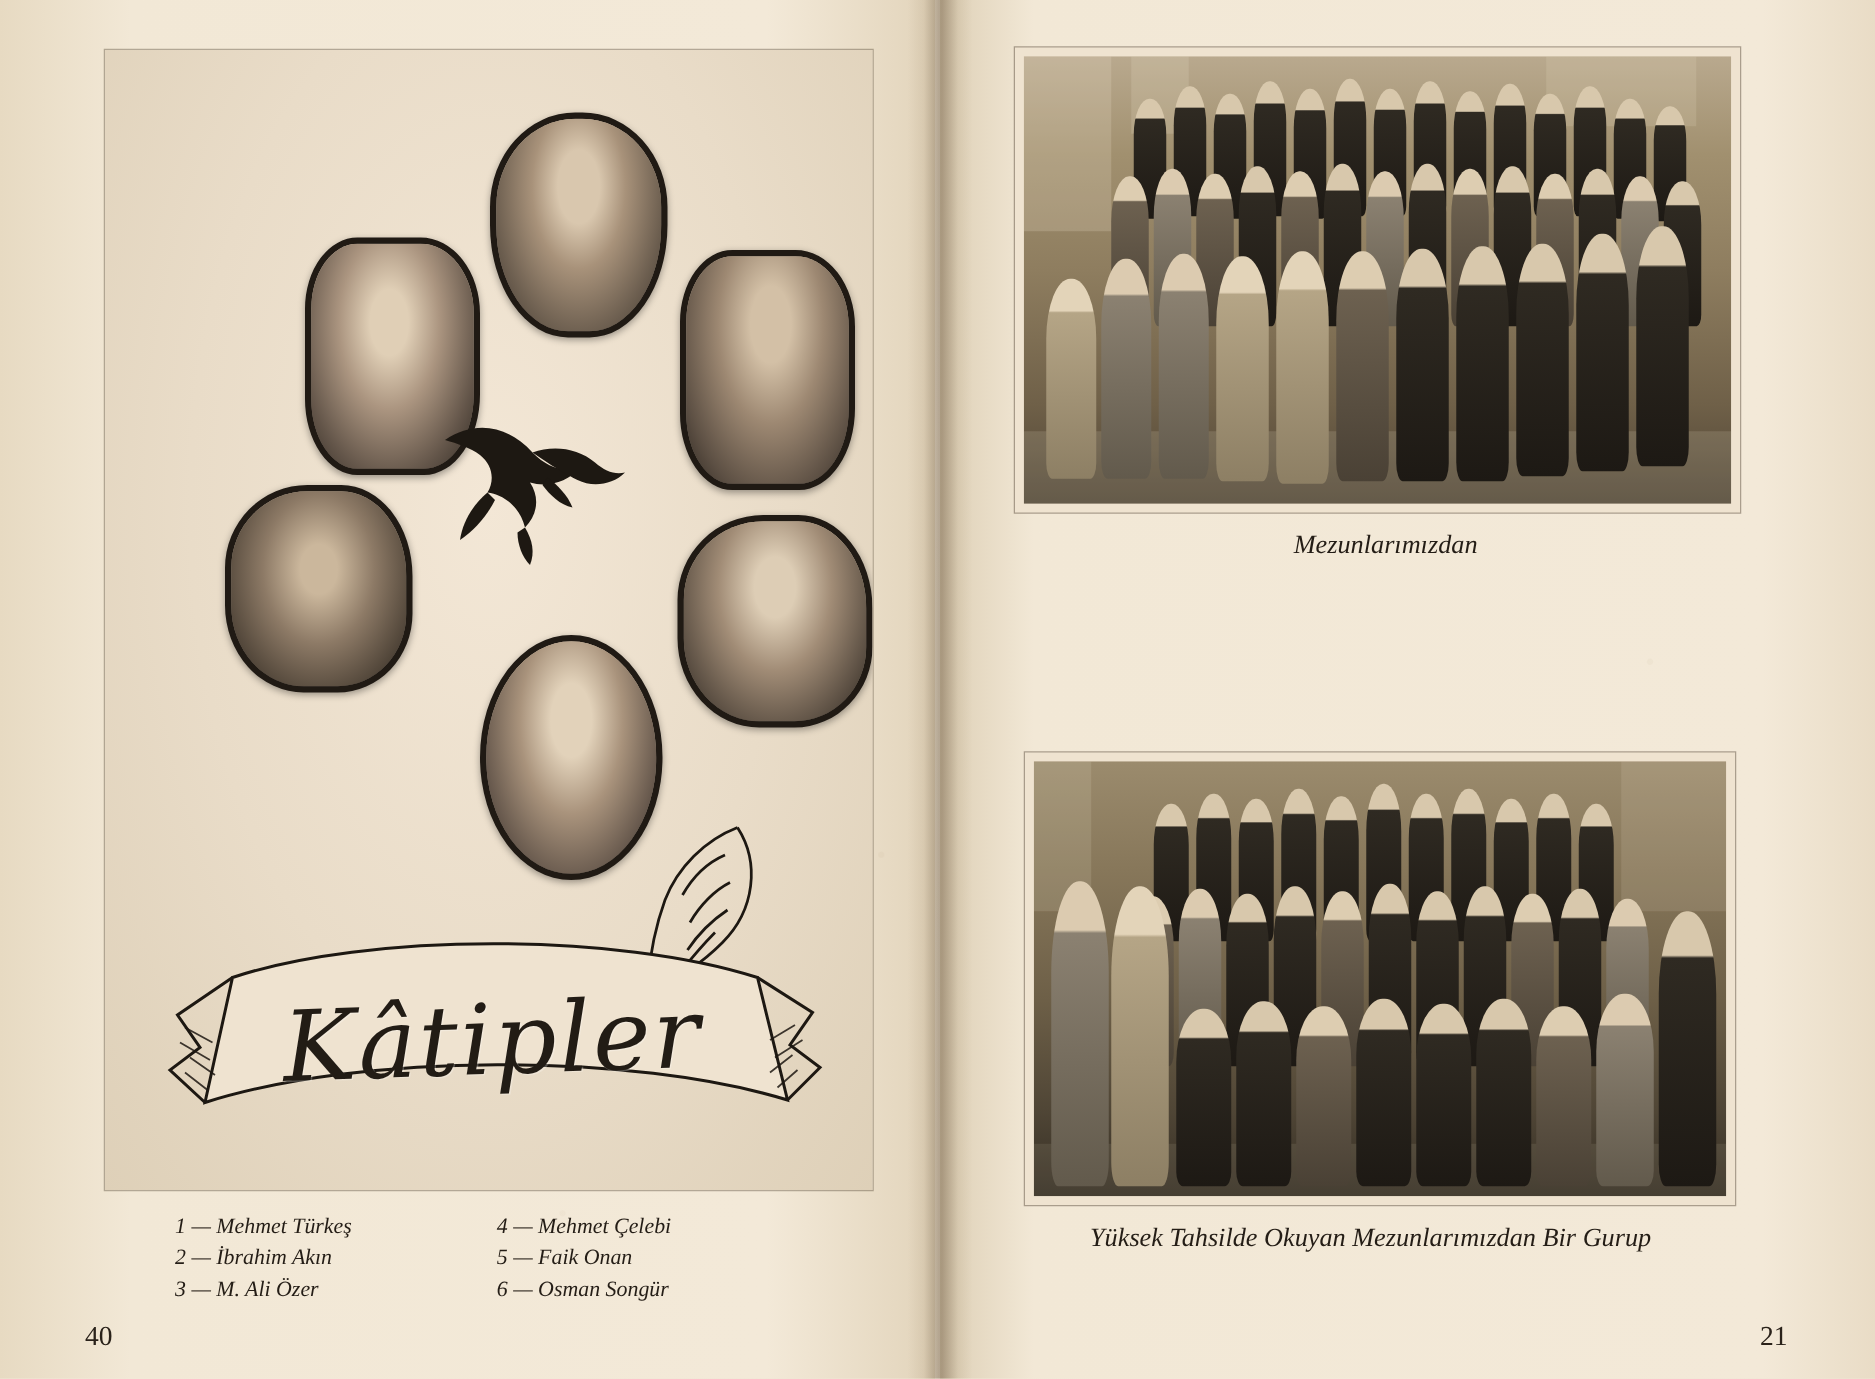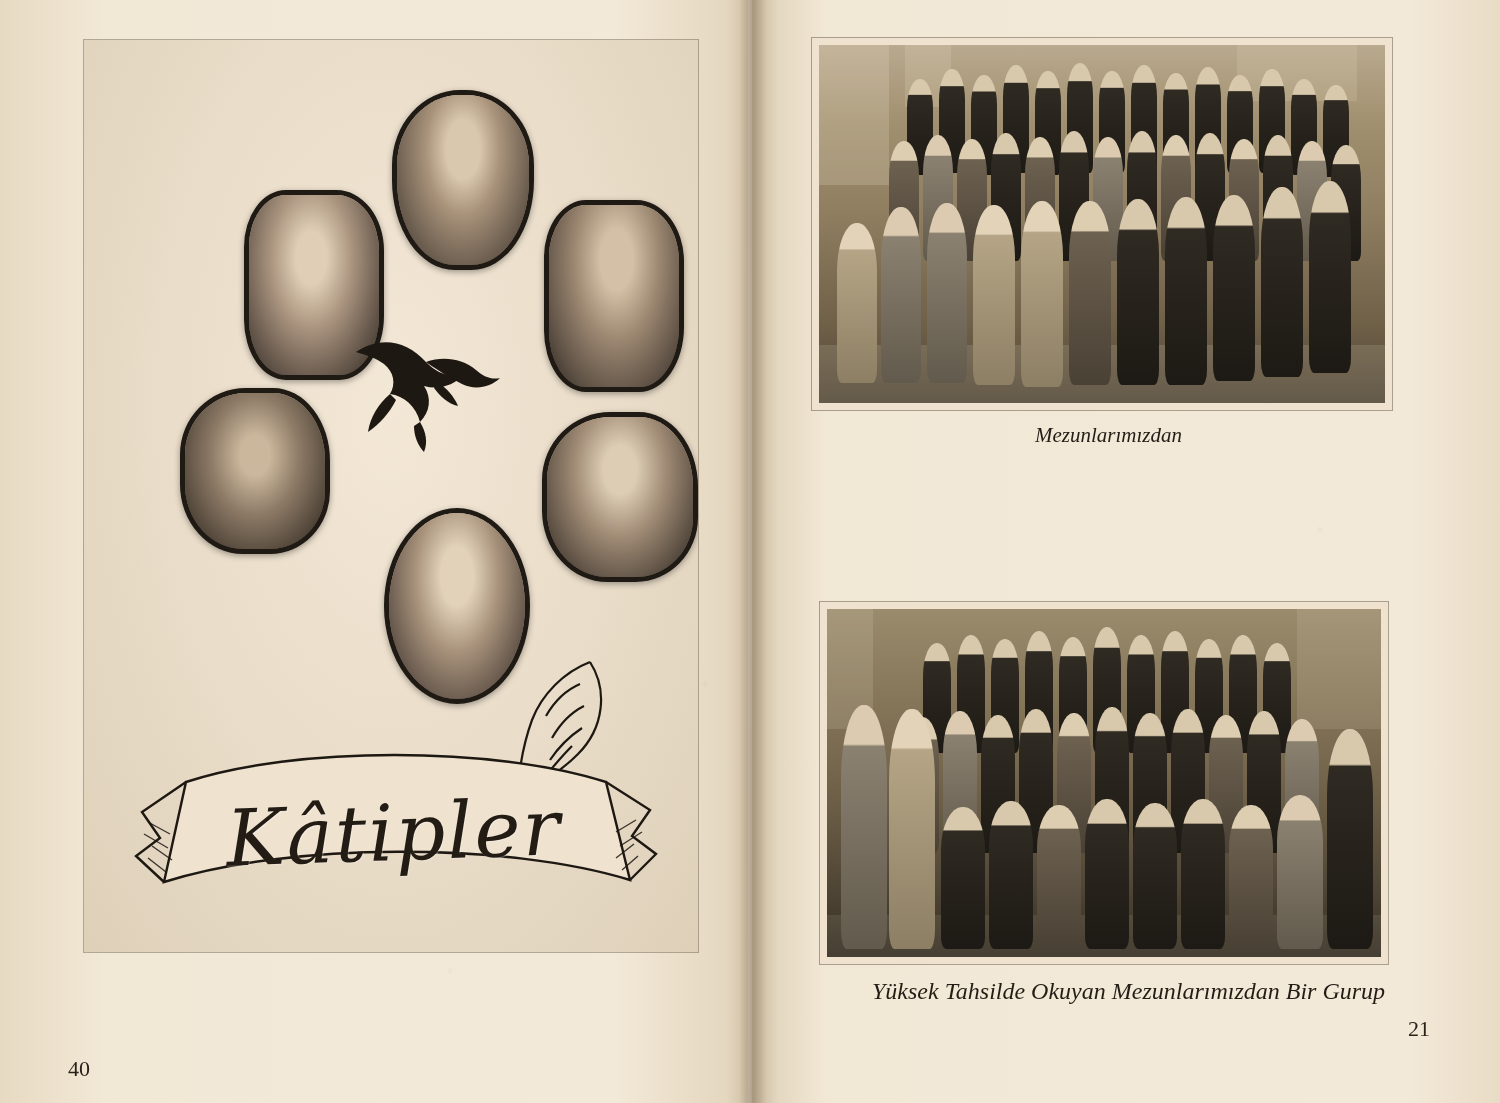--- a/index.html
+++ b/index.html
@@ -179,21 +179,21 @@
     color: #241d16;
   }
   .caption-list .col { white-space: nowrap; }
   .folio {
     position: absolute;
     font-family: "Liberation Serif", serif;
     font-size: 22px;
     color: #2a221a;
   }
   #folio-left  { left: 68px;  top: 1056px; }
-  #folio-right { right: 70px; top: 1016px; }
+  #folio-right { right: 70px; top: 1056px; }
 
   
   .photo-frame {
     position: absolute;
     background: #efe3d0;
     box-shadow: 0 0 0 1px rgba(60,45,30,0.4);
     overflow: hidden;
   }
   #photo-teachers { left: 812px; top: 38px;  width: 580px; height: 372px; }
   #photo-grads    { left: 820px; top: 602px; width: 568px; height: 362px; }
@@ -223,21 +223,21 @@
 
   .plate-caption {
     position: absolute;
     font-family: "Liberation Serif", serif;
     font-style: italic;
     font-size: 21px;
     color: #241d16;
     white-space: nowrap;
   }
   #cap-teachers { left: 1035px; top: 423px; }
-  #cap-grads    { left: 872px;  top: 978px; font-size: 24px; }
+  #cap-grads    { left: 872px;  top: 978px; font-size: 21px; }
 </style>
 </head>
 <body>
 
 <div class="spread">
 
   <div class="page-left"></div>
   <div class="page-right"></div>
   <div class="paper-noise"></div>
 
@@ -304,20 +304,32 @@
         </g>
         <g fill="none" stroke="#1d1812" stroke-width="1.4" opacity="0.85">
           <path d="M34 92 L56 104 M30 104 L54 118 M38 116 L58 130 M34 128 L52 142"></path>
           <path d="M522 90 L502 102 M528 102 L506 116 M520 114 L502 128 M524 126 L508 140"></path>
         </g>
       </svg>
       <div class="script-title">Kâtipler</div>
     </div>
   </div>
 
+  <div class="caption-list">
+    <div class="col">
+      <div>1 — Mehmet Türkeş</div>
+      <div>2 — İbrahim Akın</div>
+      <div>3 — M. Ali Özer</div>
+    </div>
+    <div class="col">
+      <div>4 — Mehmet Çelebi</div>
+      <div>5 — Faik Onan</div>
+      <div>6 — Osman Songür</div>
+    </div>
+  </div>
 
   <div class="folio" id="folio-left">40</div>
 
   <div class="photo-frame" id="photo-teachers">
     <div class="photo-img">
       <div class="grp-bg"></div>
       <div class="bldg" style="left:0;top:0;width:70px;height:140px;opacity:.5"></div>
       <div class="bldg" style="left:86px;top:0;width:46px;height:62px;opacity:.45"></div>
       <div class="bldg" style="left:418px;top:0;width:120px;height:56px;opacity:.4"></div>
       <div class="bldg" style="left:0;top:300px;width:566px;height:58px;opacity:.35"></div>

